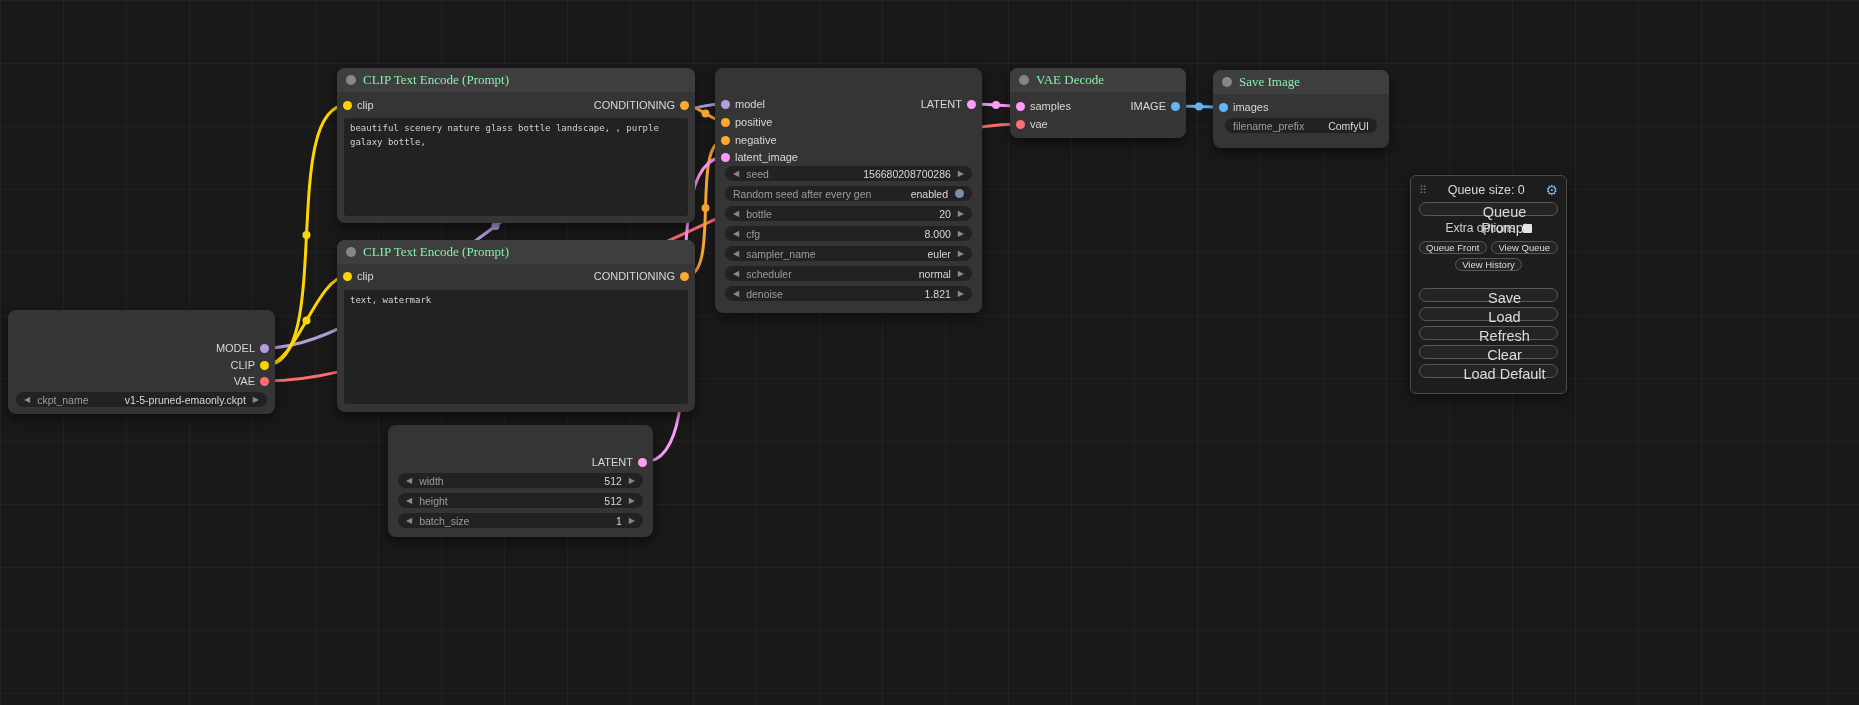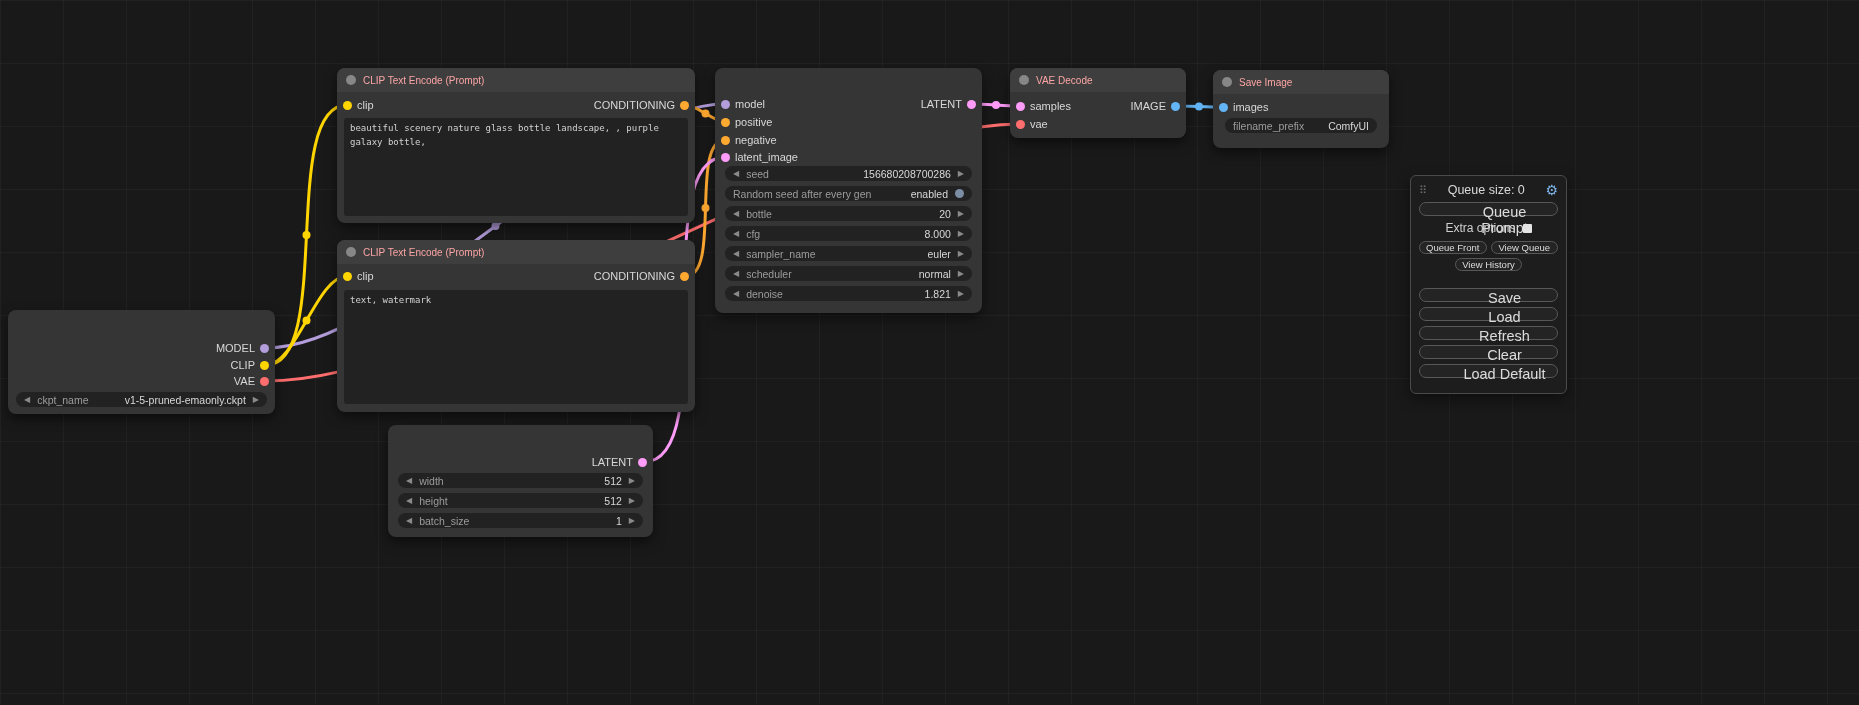--- a/index.html
+++ b/index.html
@@ -16,21 +16,21 @@
 
   .node {
     position:absolute; z-index:2; background:#353535; border-radius:8px;
     box-shadow:0 5px 12px rgba(0,0,0,0.5); box-sizing:border-box;
   }
   .node-title {
     height:24px; background:#3e3e3e; border-radius:8px 8px 0 0;
     display:flex; align-items:center; gap:7px; padding:0 9px;
   }
   .tdot { width:10px; height:10px; border-radius:50%; background:#878787; flex:none; }
-  .ttext { font-size:10px; color:#fca5a5; white-space:nowrap; }
+  .ttext { font-size:13px; color:#86efac; white-space:nowrap;font-family:Liberation Serif, serif; }
 
   .slot { position:absolute; height:14px; display:flex; align-items:center; gap:5px; }
   .slot.in  { left:6px; }
   .slot.out { right:6px; }
   .slot-label { font-size:11px; color:#d8d8d8; white-space:nowrap; }
   .dot { width:9px; height:9px; border-radius:50%; flex:none; }
   .c-model        { background:var(--c-model); }
   .c-clip         { background:var(--c-clip); }
   .c-vae          { background:var(--c-vae); }
   .c-conditioning { background:var(--c-conditioning); }

